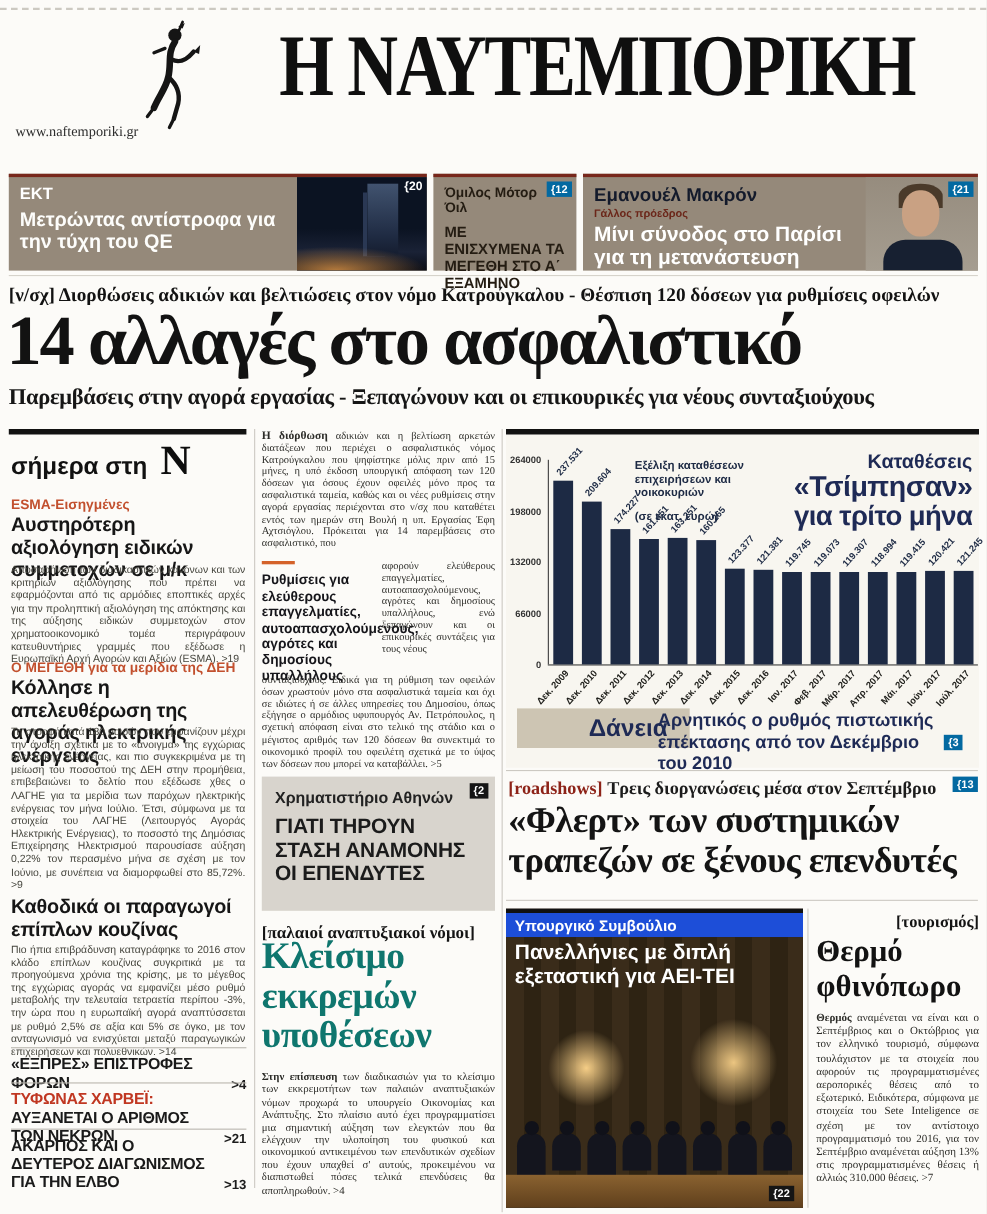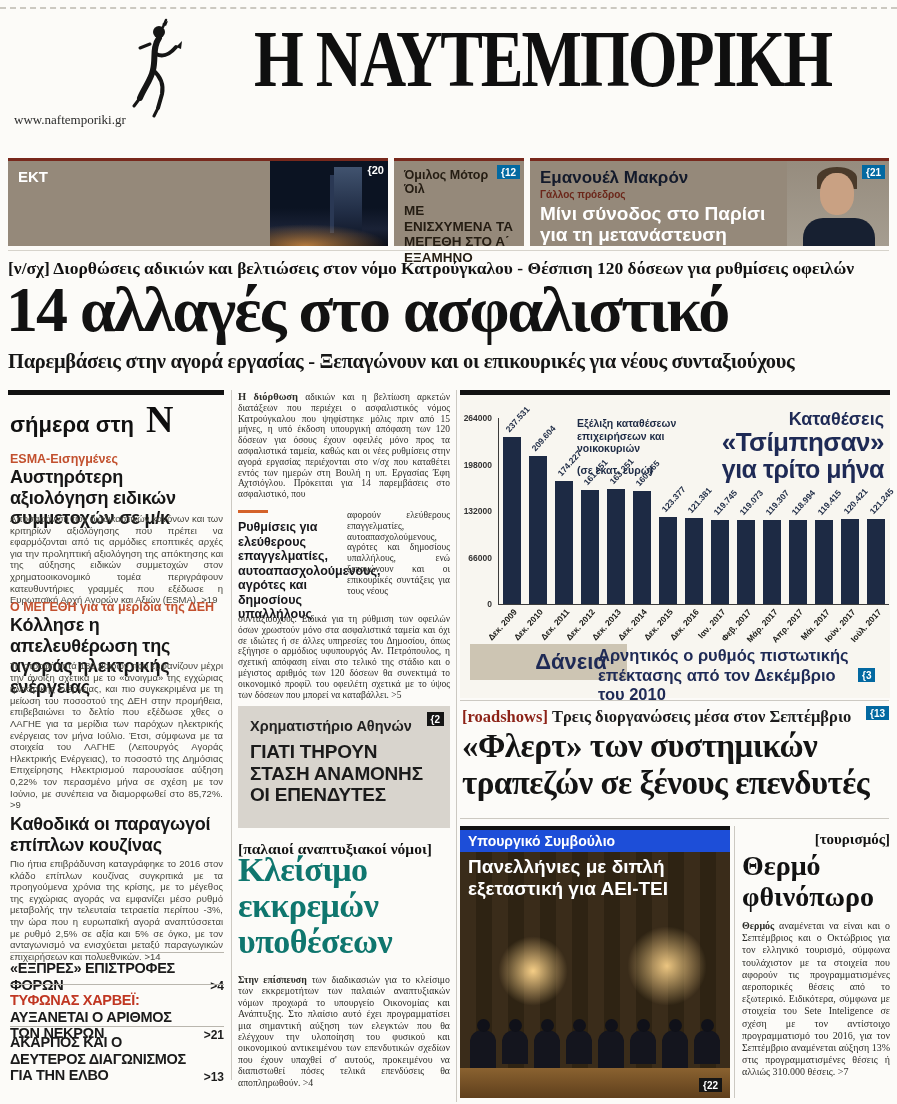--- a/index.html
+++ b/index.html
@@ -183,20 +183,21 @@
       <path d="M14 84 l-6 8 M32 94 l-4 8" stroke-width="3"></path>
       <path d="M24 30 l-10 4" stroke-width="3"></path>
     </g>
   </svg>
   <div class="abs site-url">www.naftemporiki.gr</div>
   <div class="abs paper-title">Η ΝΑΥΤΕΜΠΟΡΙΚΗ</div>
 
   <div class="abs strip strip1">
     <div class="pad">
       <div class="ekt-label">ΕΚΤ</div>
+      <div class="ekt-head">Μετρώντας αντίστροφα για την τύχη του QE</div>
     </div>
     <div class="photo-ecb">
       <div class="ecb-tower"></div>
       <div class="ecb-glow"></div>
       <div class="pref-on-photo">{20</div>
     </div>
   </div>
   <div class="abs strip strip2">
     <div class="pad">
       <span class="badge strip-badge">{12</span>

